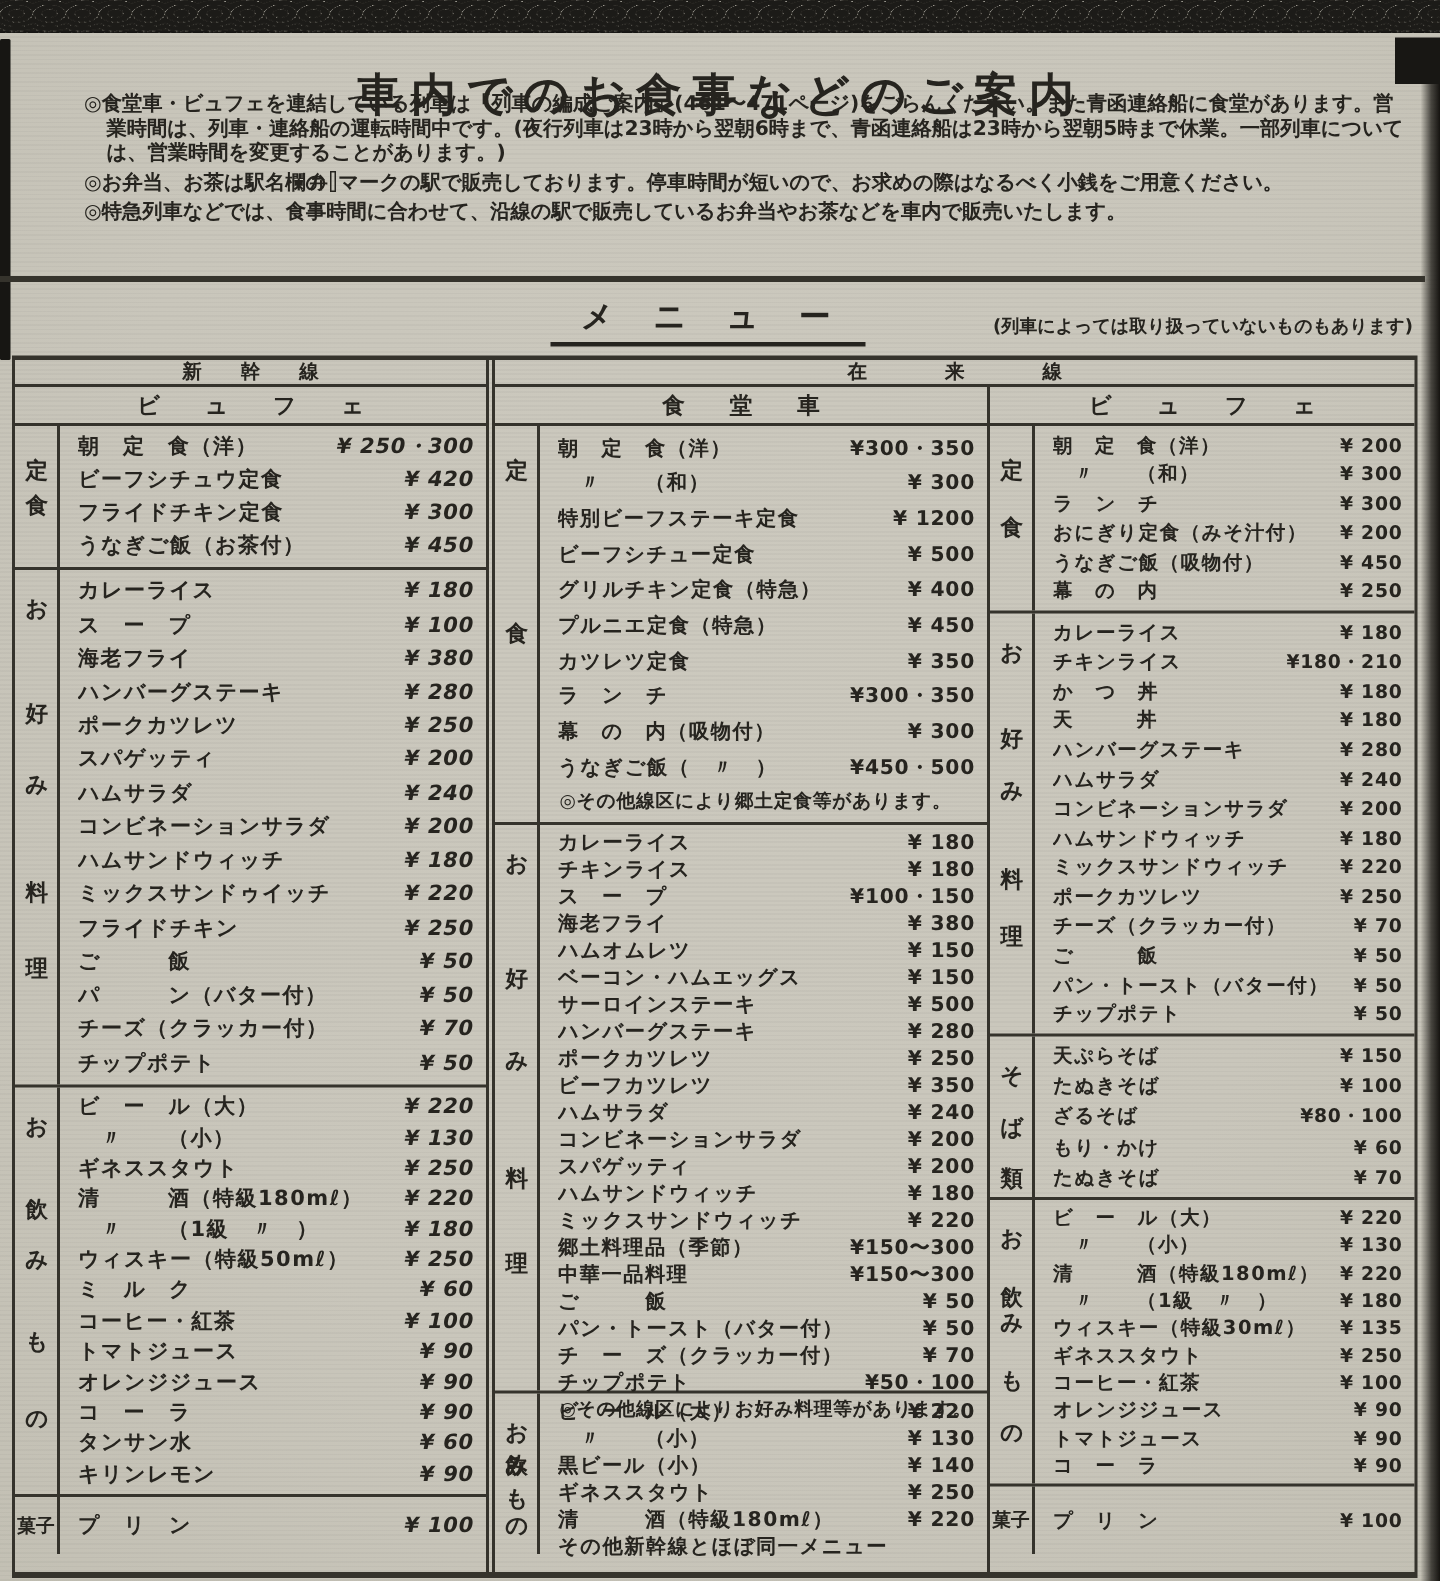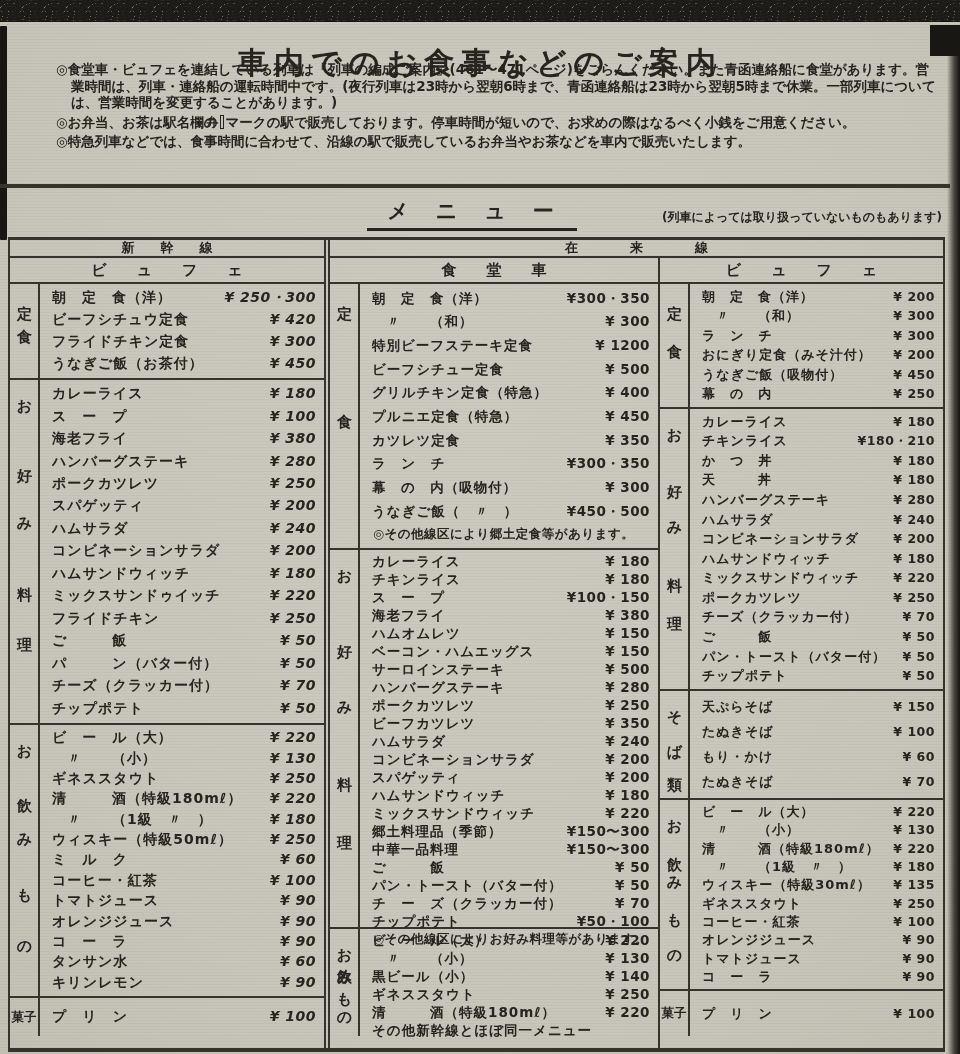--- a/index.html
+++ b/index.html
@@ -539,20 +539,24 @@
               <div class="gitems">
                 <div class="irow">
                   <span class="iname">天ぷらそば</span>
                   <span class="iprice">¥ 150</span>
                 </div>
                 <div class="irow">
                   <span class="iname">たぬきそば</span>
                   <span class="iprice">¥ 100</span>
                 </div>
                 <div class="irow">
+                  <span class="iname">ざるそば</span>
+                  <span class="iprice">¥80・100</span>
+                </div>
+                <div class="irow">
                   <span class="iname">もり・かけ</span>
                   <span class="iprice">¥ 60</span>
                 </div>
                 <div class="irow">
                   <span class="iname">たぬきそば</span>
                   <span class="iprice">¥ 70</span>
                 </div>
               </div>
             </div>
             <div class="group" style="height: 191px;">

